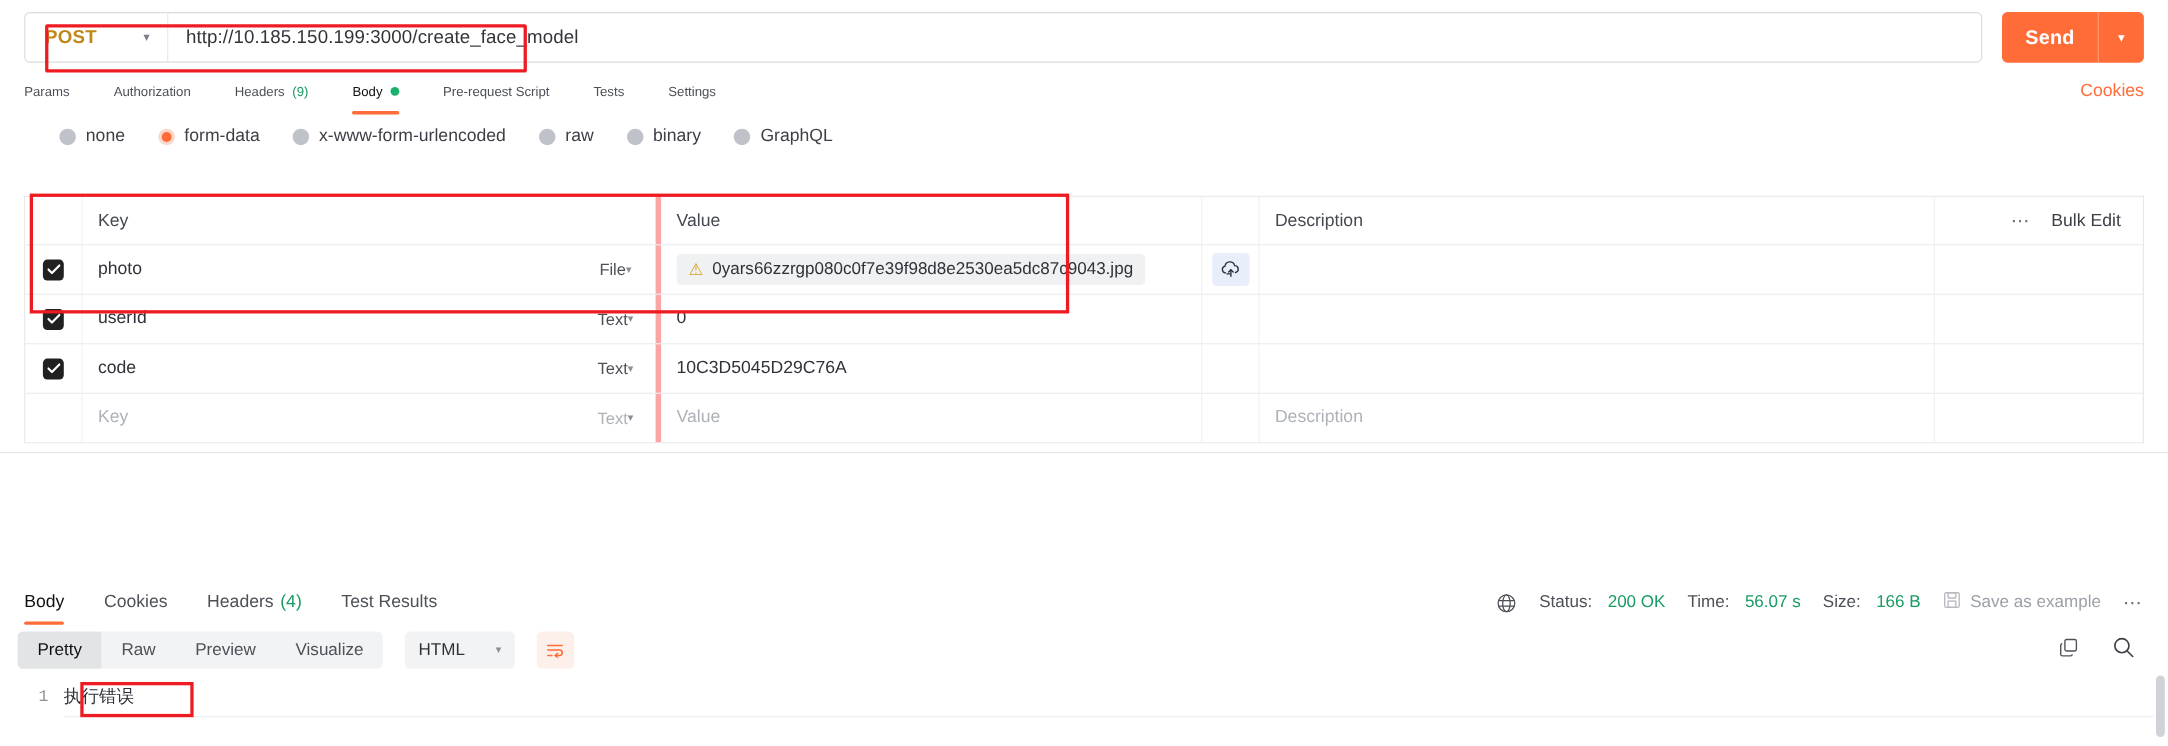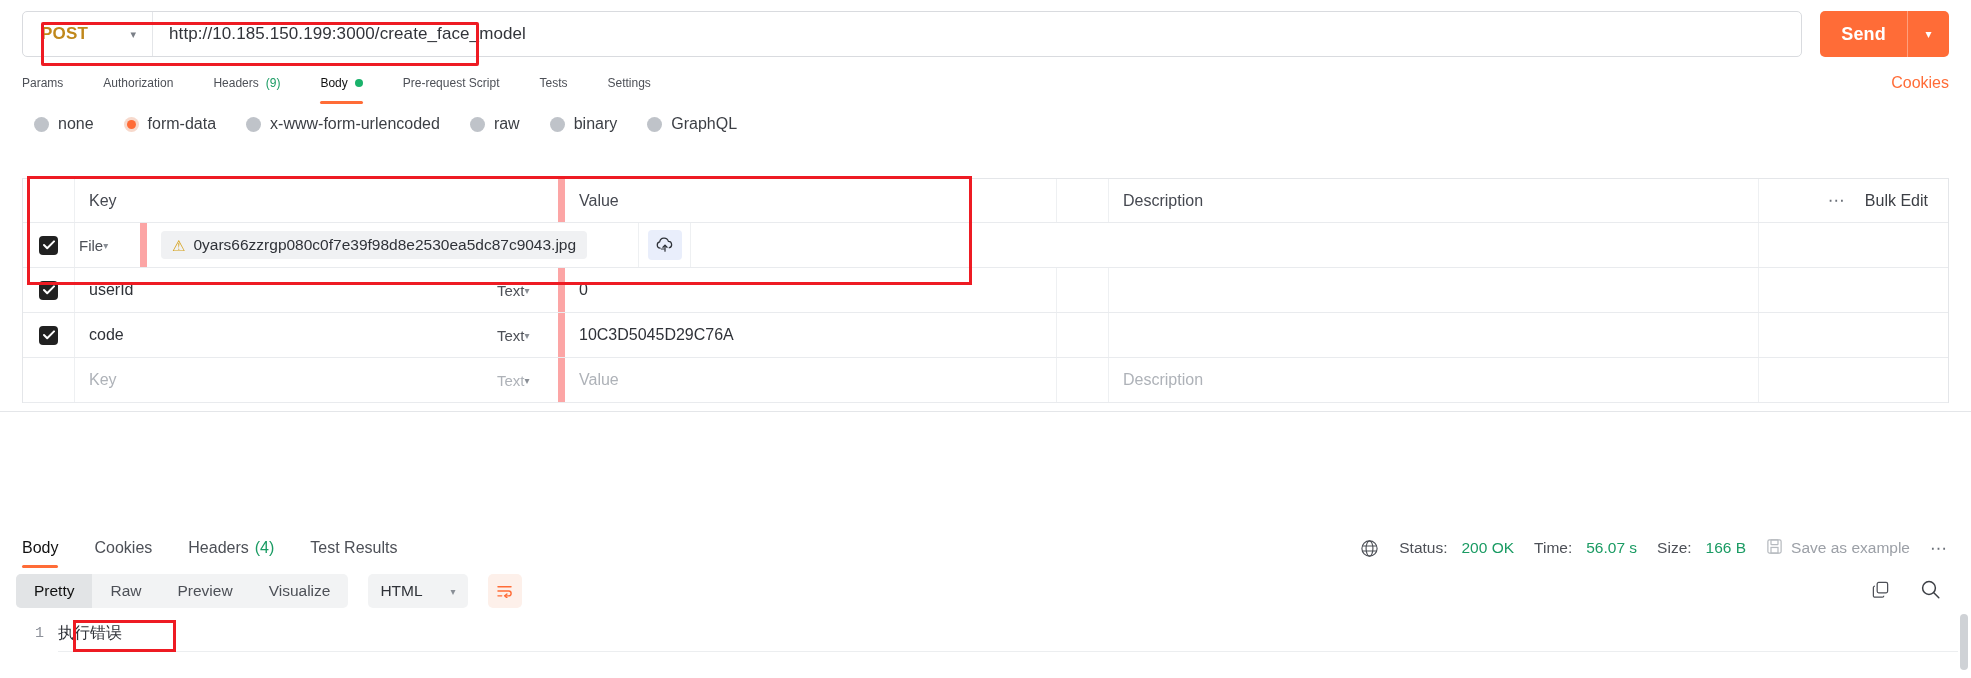--- a/index.html
+++ b/index.html
@@ -71,21 +71,21 @@
   .rtab:first-child.active::after { left: 0; }
   .tab-count { color: #1a9b63; }
   .green-dot { width: 8px; height: 8px; border-radius: 50%; background: #1ab26b; display: inline-block; }
   .cookies-link {
     margin-left: auto; font-size: 16px; color: #ff6c37; cursor: pointer;
   }
 
   
   .radio-row {
     position: absolute; left: 0; top: 104px; width: 1971px; height: 40px;
-    display: flex; align-items: center; padding: 0 34px; gap: 30px;
+    display: flex; align-items: center; padding: 0 54px; gap: 30px;
   }
   .radio-item { display: flex; align-items: center; gap: 9px; font-size: 16px; color: #3c3f45; }
   .radio-dot {
     width: 15px; height: 15px; border-radius: 50%; background: #bfc3c9; flex: 0 0 auto;
     display: flex; align-items: center; justify-content: center;
   }
   .radio-dot.on { background: #f7d9cc; }
   .radio-dot.on::after {
     content: ""; width: 9px; height: 9px; border-radius: 50%; background: #ff6c37;
   }
@@ -94,22 +94,22 @@
   .fd-table {
     position: absolute; left: 22px; top: 178px;
     width: 1927px; border: 1px solid #e4e6e9; border-bottom: none;
     background: #fff;
   }
   .fd-row { display: flex; height: 45px; border-bottom: 1px solid #e9ebee; }
   .fd-row.header { height: 44px; background: #fff; }
   .c-check { width: 52px; flex: 0 0 52px; display: flex; align-items: center; justify-content: center; border-right: 1px solid #eef0f2; }
   .fd-row.header .c-check { border-right: 1px solid #eef0f2; }
   .c-key { flex: 0 0 418px; display: flex; align-items: center; padding: 16px 14px; }
-  .c-type { flex: 0 0 72px; display: flex; align-items: center; justify-content: flex-start;
-            padding: 0 10px 0 4px; border-right: 7px solid #fca5a5; }
+  .c-type { flex: 0 0 72px; display: flex; align-items: center; justify-content: center;
+            padding: 0 10px 0 4px; border-right: 5px solid #fca5a5; margin-left: 36px; }
   .c-value { flex: 0 0 492px; display: flex; align-items: center; padding: 0 14px; border-right: 1px solid #eef0f2; }
   .c-upload { flex: 0 0 52px; display: flex; align-items: center; justify-content: center; border-right: 1px solid #eef0f2; }
   .c-desc { flex: 1 1 auto; display: flex; align-items: center; padding: 0 14px; }
   .c-bulk { flex: 0 0 190px; display: flex; align-items: center; justify-content: flex-end;
             gap: 18px; padding: 0 20px; border-left: 1px solid #eef0f2; }
 
   .hdr-text { font-size: 16px; color: #454850; font-weight: 400; }
   .cell-text { font-size: 16px; color: #2f3238; }
   .cell-ph { font-size: 16px; color: #aeb2b8; }
   .type-text { font-size: 15px; color: #4d5057; }
@@ -307,20 +307,23 @@
       </div>
     </div>
 
     <div class="fd-row">
       <div class="c-check">
         <span class="cbx">
           <svg width="12" height="10" viewBox="0 0 12 10">
               <path d="M1 5l3.2 3.2L11 1.4" stroke="#fff" stroke-width="2" fill="none" stroke-linecap="round" stroke-linejoin="round"></path>
             </svg>
         </span>
+      </div>
+      <div class="c-key">
+        <span class="cell-text">photo</span>
       </div>
       <div class="c-type">
         <span class="type-text">File</span>
         <span class="type-caret">▾</span>
       </div>
       <div class="c-value">
         <span class="file-chip">
           <span class="warn">⚠</span>
           <span class="fname">0yars66zzrgp080c0f7e39f98d8e2530ea5dc87c9043.jpg</span>
         </span>

